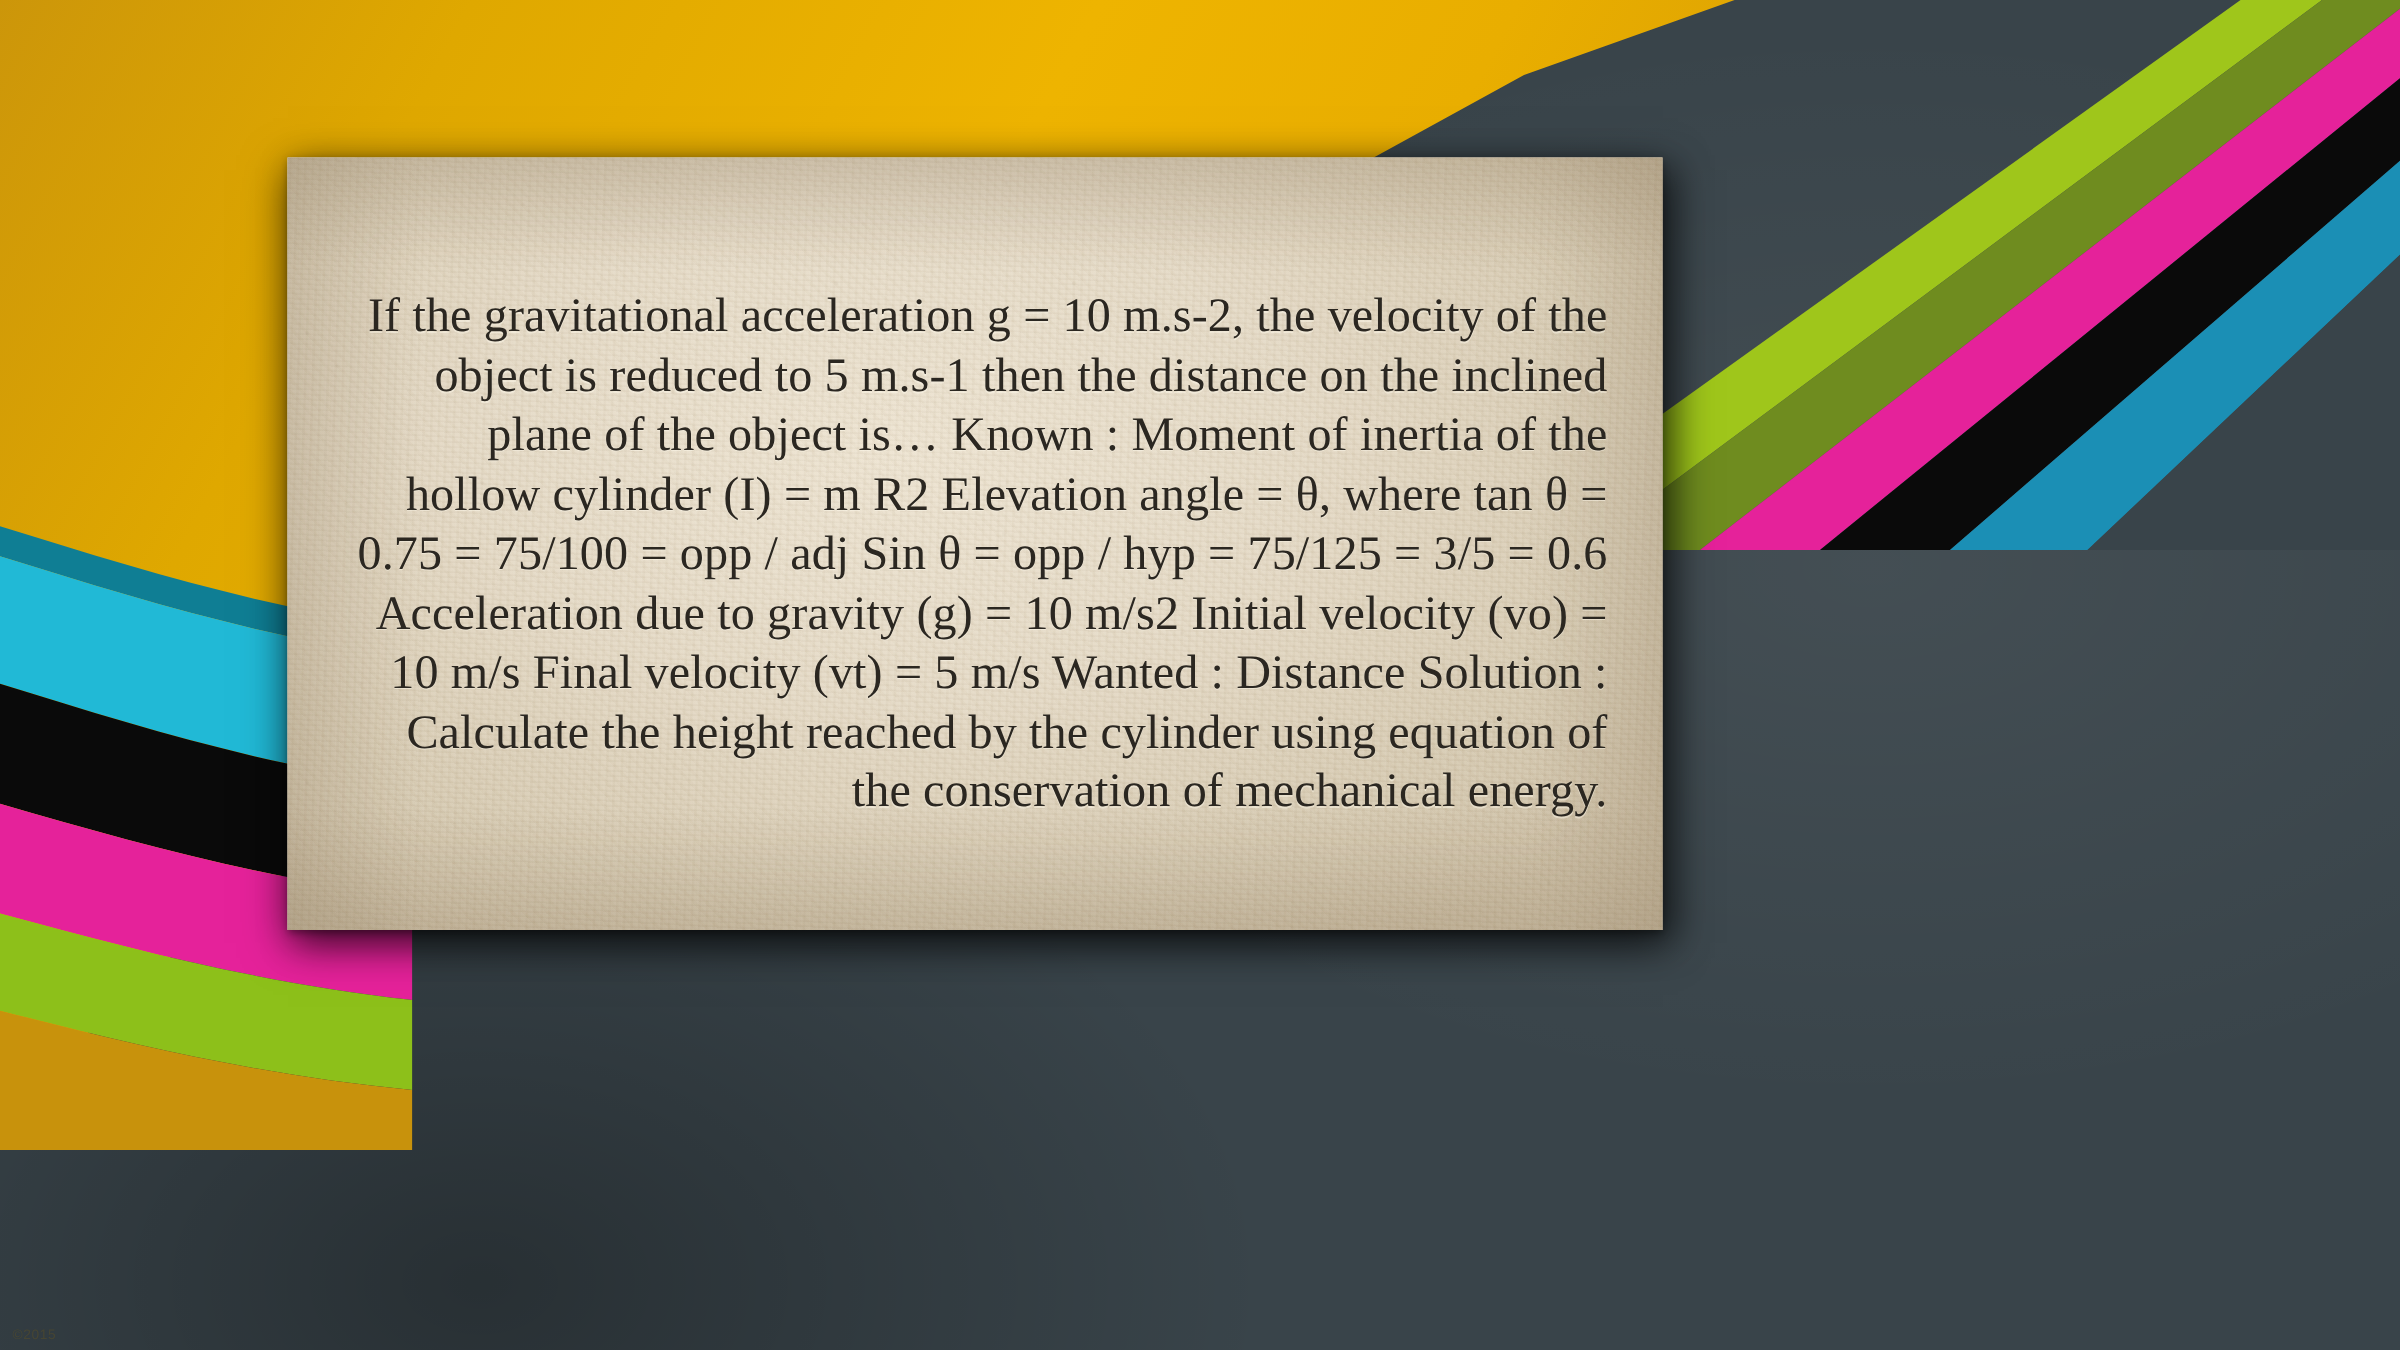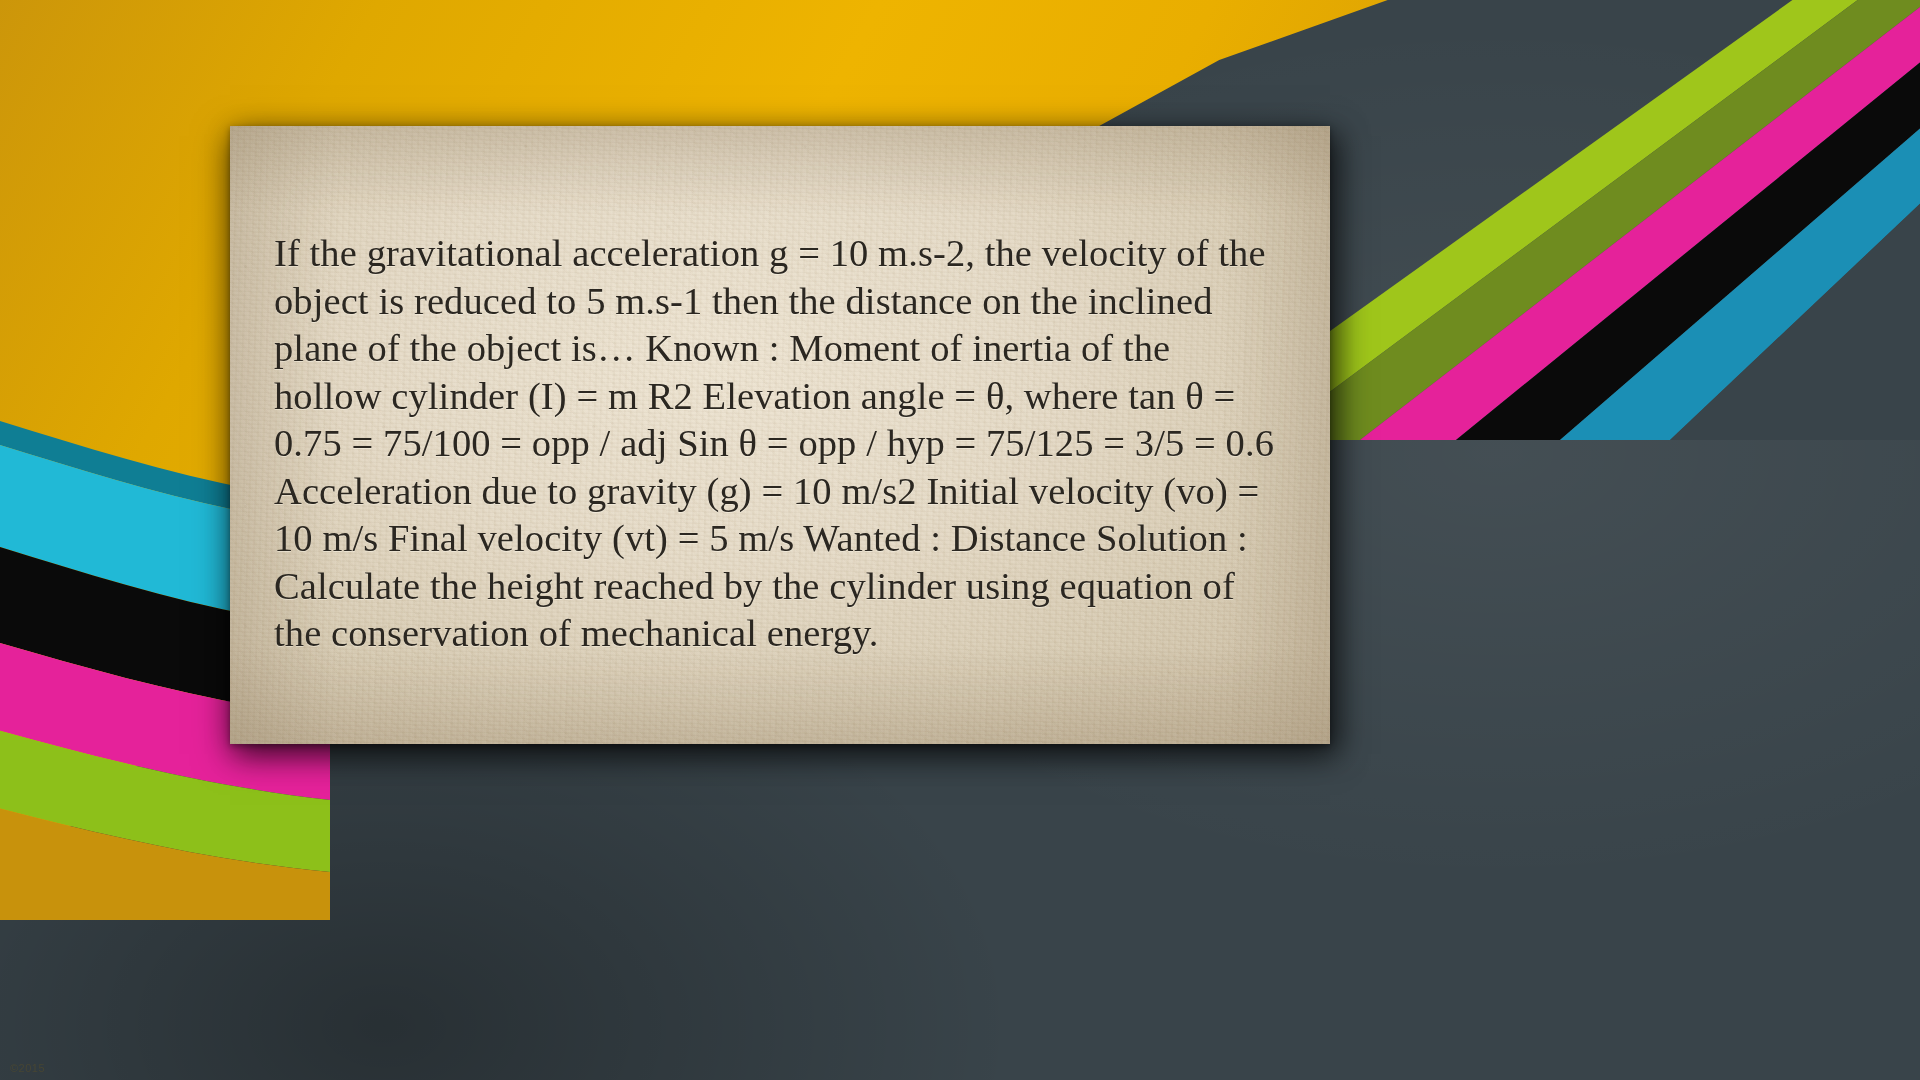--- a/index.html
+++ b/index.html
@@ -150,21 +150,21 @@
       linear-gradient(to bottom, rgba(120,100,72,0.16), rgba(120,100,72,0) 14%, rgba(120,100,72,0) 84%, rgba(120,100,72,0.14)),
       linear-gradient(to right, rgba(120,100,72,0.14), rgba(120,100,72,0) 10%, rgba(120,100,72,0) 90%, rgba(120,100,72,0.13));
     pointer-events: none;
   }
 
   .card-text {
     position: absolute;
     left: 44px;
     right: 44px;
     top: 104px;
-    text-align: left;
+    text-align: right;
     color: #2b2721;
     font-size: 38.5px;
     line-height: 47.5px;
     letter-spacing: 0.1px;
     text-shadow: 0 1px 0 rgba(255,250,238,0.45);
   }
 
   .card-text p {
     margin: 0;
   }

